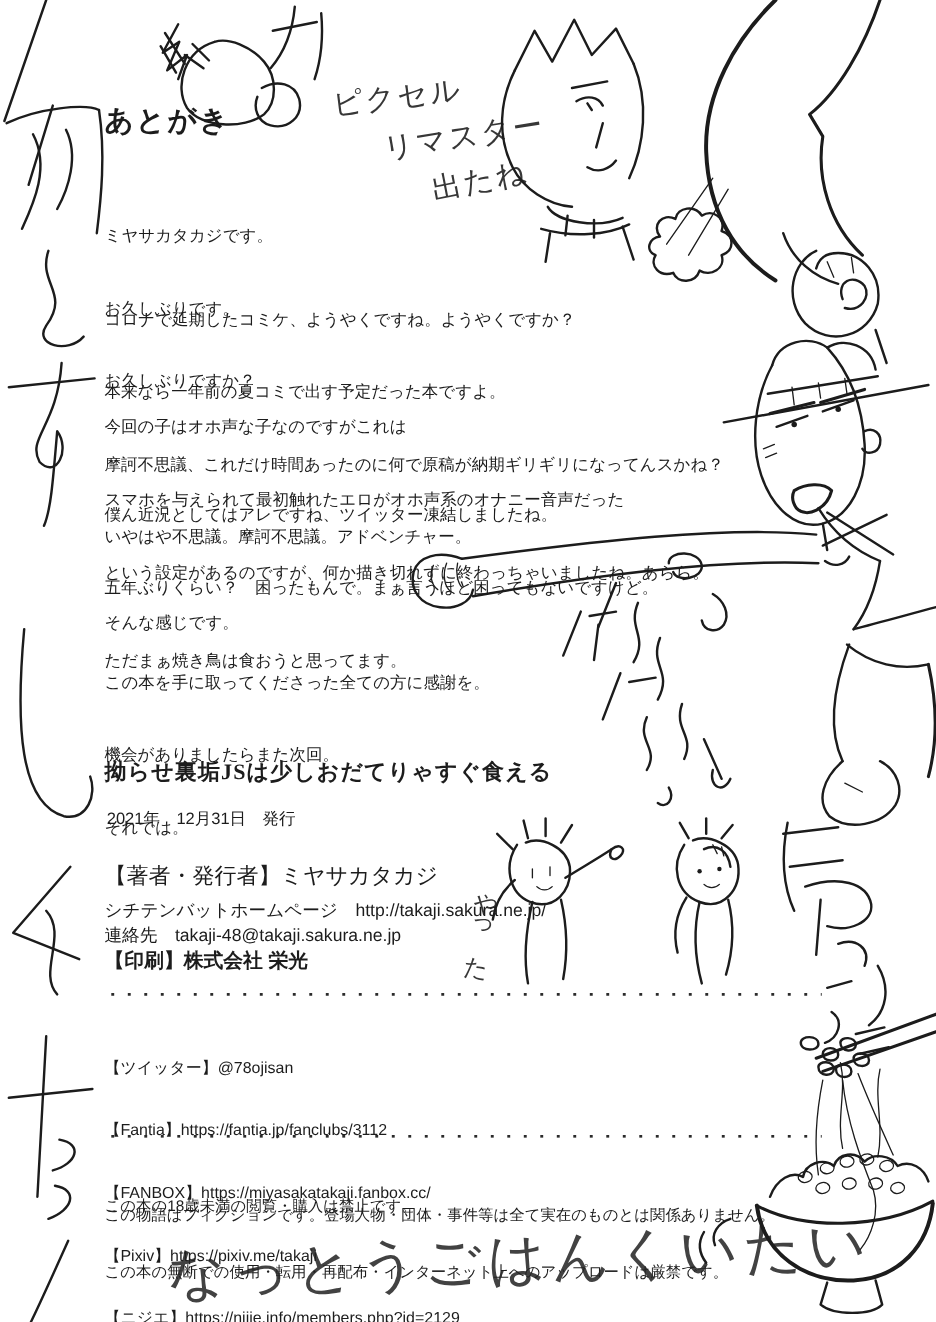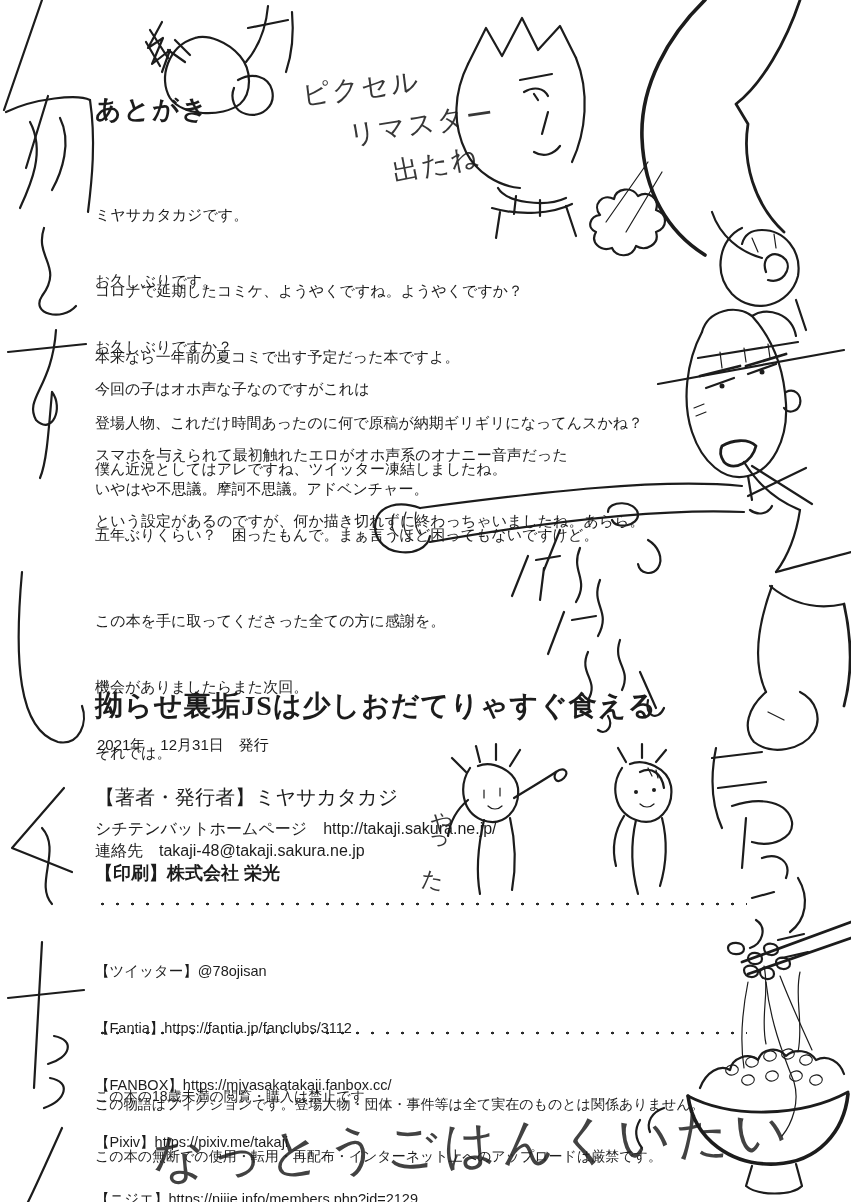--- a/index.html
+++ b/index.html
@@ -10,21 +10,21 @@
     background:#ffffff;
     overflow:hidden;
     font-family:"Liberation Sans", sans-serif;
     color:#1c1c1c;
     padding-left:24px;
   }
   .txt{position:absolute;white-space:pre;line-height:1.0;}
   .para div{white-space:pre;}
   .body-p{font-size:15px;line-height:22px;}
   .h-ato{font-size:26px;font-weight:bold;letter-spacing:2px;}
-  .book-title{font-family:"Liberation Serif", serif;font-size:28px;font-weight:600;letter-spacing:1px;}
+  .book-title{font-family:"Liberation Serif", serif;font-size:20px;font-weight:600;letter-spacing:1px;}
   .date-line{font-size:15px;}
   .author-line{font-size:20px;font-weight:normal;}
   .small-line{font-size:16px;line-height:22px;}
   .printer-line{font-size:18px;font-weight:bold;}
   .links-p{font-size:14.5px;line-height:19px;}
   .disc-p{font-size:14px;line-height:20px;}
   .dots{
     position:absolute;height:4px;
     background-image:radial-gradient(circle,#2a2a2a 1.3px,transparent 1.6px);
     background-size:15px 4px;background-repeat:repeat-x;background-position:0 center;
@@ -49,35 +49,39 @@
 
   <div class="txt para body-p" style="left:95px;top:160px;">
     <div>ミヤサカタカジです。</div>
     <div>お久しぶりです。</div>
     <div>お久しぶりですか？</div>
   </div>
 
   <div class="txt para body-p" style="left:95px;top:236px;">
     <div>コロナで延期したコミケ、ようやくですね。ようやくですか？</div>
     <div>本来なら一年前の夏コミで出す予定だった本ですよ。</div>
-    <div>登場人物、これだけ時間あったのに何で原稿が納期ギリギリになってんスかね？</div>
+    <div>摩訶不思議、これだけ時間あったのに何で原稿が納期ギリギリになってんスかね？</div>
     <div>いやはや不思議。摩訶不思議。アドベンチャー。</div>
   </div>
 
   <div class="txt para body-p" style="left:95px;top:334px;">
     <div>今回の子はオホ声な子なのですがこれは</div>
     <div>スマホを与えられて最初触れたエロがオホ声系のオナニー音声だった</div>
     <div>という設定があるのですが、何か描き切れずに終わっちゃいましたね。あらら。</div>
   </div>
 
   <div class="txt para body-p" style="left:95px;top:414px;">
     <div>僕ん近況としてはアレですね、ツイッター凍結しましたね。</div>
     <div>五年ぶりくらい？　困ったもんで。まぁ言うほど困ってもないですけど。</div>
-  </div>
-
+    <div>ただまぁ焼き鳥は食おうと思ってます。</div>
+  </div>
+
+  <div class="txt para body-p" style="left:95px;top:512px;">
+    <div>そんな感じです。</div>
+  </div>
 
   <div class="txt para body-p" style="left:95px;top:566px;">
     <div>この本を手に取ってくださった全ての方に感謝を。</div>
     <div>機会がありましたらまた次回。</div>
     <div>それでは。</div>
   </div>
 
   <div class="txt book-title" style="left:95px;top:692px;">拗らせ裏垢JSは少しおだてりゃすぐ食える</div>
   <div class="txt date-line" style="left:97px;top:737px;">2021年　12月31日　発行</div>
 

